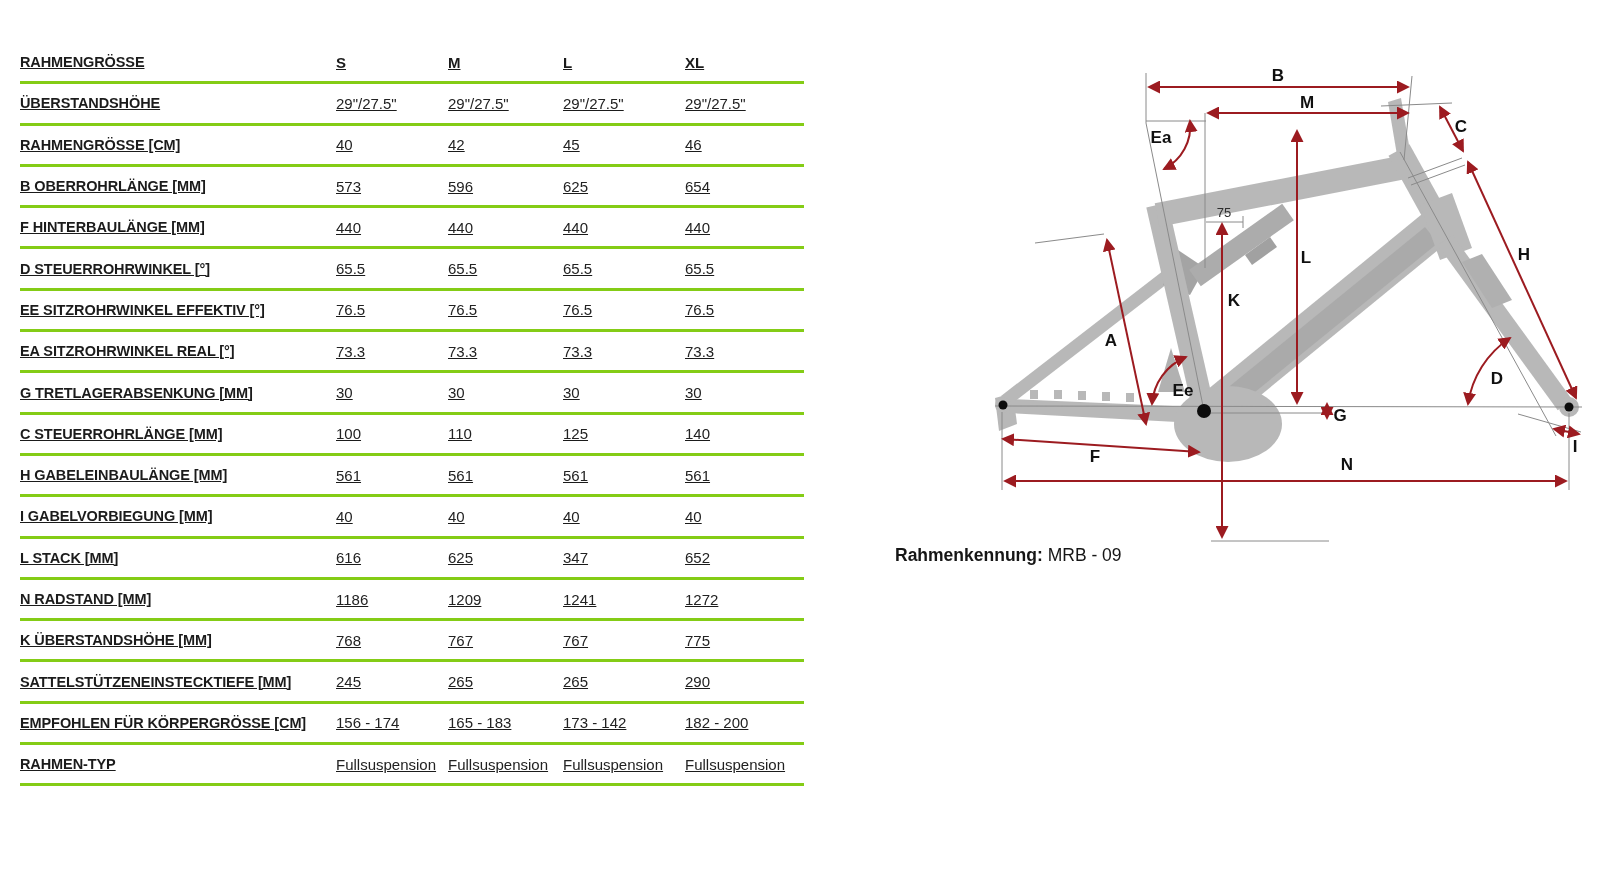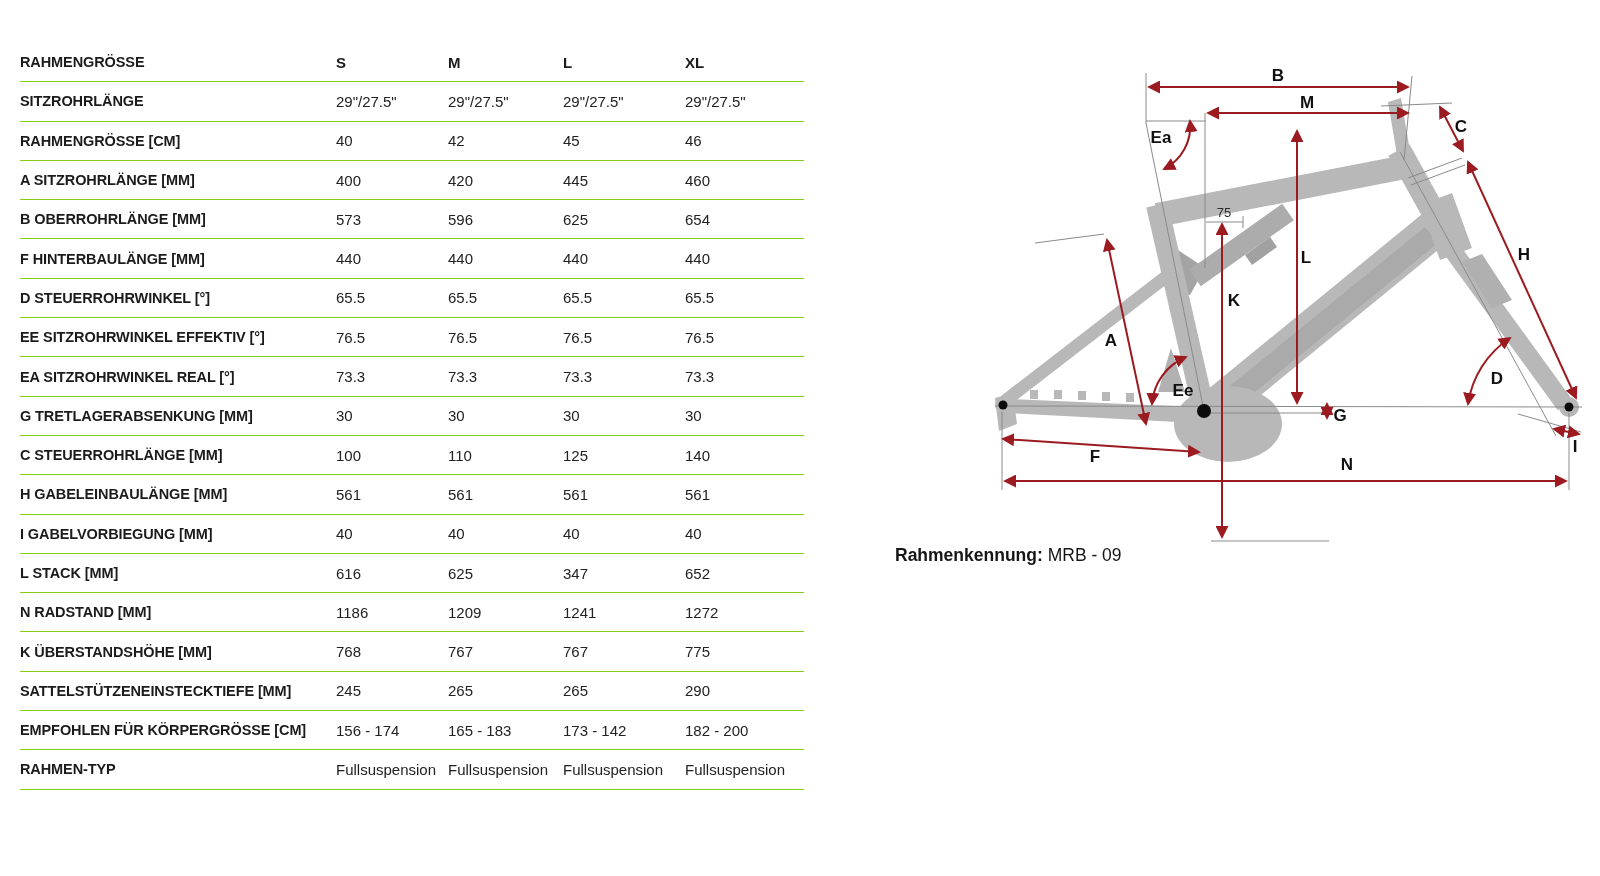--- a/index.html
+++ b/index.html
@@ -1,21 +1,21 @@
 <!DOCTYPE html>
 <html><head>
 <meta charset="utf-8">
 <style>
   html,body{margin:0;padding:0;background:#fff;}
   body{width:1600px;height:876px;position:relative;overflow:hidden;
        font-family:"Liberation Sans",sans-serif;color:#1b1b1b;}
   
   .spec-table{position:absolute;left:20px;top:43px;width:784px;}
   .trow{display:grid;grid-template-columns:316px 112px 115px 122px auto;
-        align-items:center;height:38.3px;border-bottom:1px solid #84cc16;}
+        align-items:center;height:38.3px;border-bottom:3px solid #84cc16;text-decoration:underline;}
   .tlabel{font-weight:700;font-size:14.5px;letter-spacing:-0.1px;color:#1b1b1b;white-space:nowrap;}
   .tcell{font-size:15px;color:#222;white-space:nowrap;}
   .th{font-weight:700;font-size:15px;color:#1b1b1b;}
   
   .diagram-svg{position:absolute;left:870px;top:0;width:730px;height:600px;}
   .caption{position:absolute;left:895px;top:545px;font-size:17.5px;color:#161616;white-space:nowrap;}
   .caption .cap-b{font-weight:700;}
   .dim-label{font-weight:700;font-size:17px;fill:#101010;}
   .dim-label-small{font-weight:400;font-size:13px;fill:#2e2e2e;}
 </style>
@@ -25,39 +25,32 @@
 <div class="spec-table">
   <div class="trow">
     <div class="tlabel">RAHMENGRÖSSE</div>
   <div class="tcell th">S</div>
       <div class="tcell th">M</div>
       <div class="tcell th">L</div>
       <div class="tcell th">XL</div>
     </div>
   <div>
       <div class="trow">
-        <div class="tlabel">SITZROHRLÄNGE</div>
+        <div class="tlabel">ÜBERSTANDSHÖHE</div>
         <div class="tcell">29"/27.5"</div>
         <div class="tcell">29"/27.5"</div>
         <div class="tcell">29"/27.5"</div>
         <div class="tcell">29"/27.5"</div>
       </div>
       <div class="trow">
         <div class="tlabel">RAHMENGRÖSSE [CM]</div>
         <div class="tcell">40</div>
         <div class="tcell">42</div>
         <div class="tcell">45</div>
         <div class="tcell">46</div>
-      </div>
-      <div class="trow">
-        <div class="tlabel">A SITZROHRLÄNGE [MM]</div>
-        <div class="tcell">400</div>
-        <div class="tcell">420</div>
-        <div class="tcell">445</div>
-        <div class="tcell">460</div>
       </div>
       <div class="trow">
         <div class="tlabel">B OBERROHRLÄNGE [MM]</div>
         <div class="tcell">573</div>
         <div class="tcell">596</div>
         <div class="tcell">625</div>
         <div class="tcell">654</div>
       </div>
       <div class="trow">
         <div class="tlabel">F HINTERBAULÄNGE [MM]</div>

